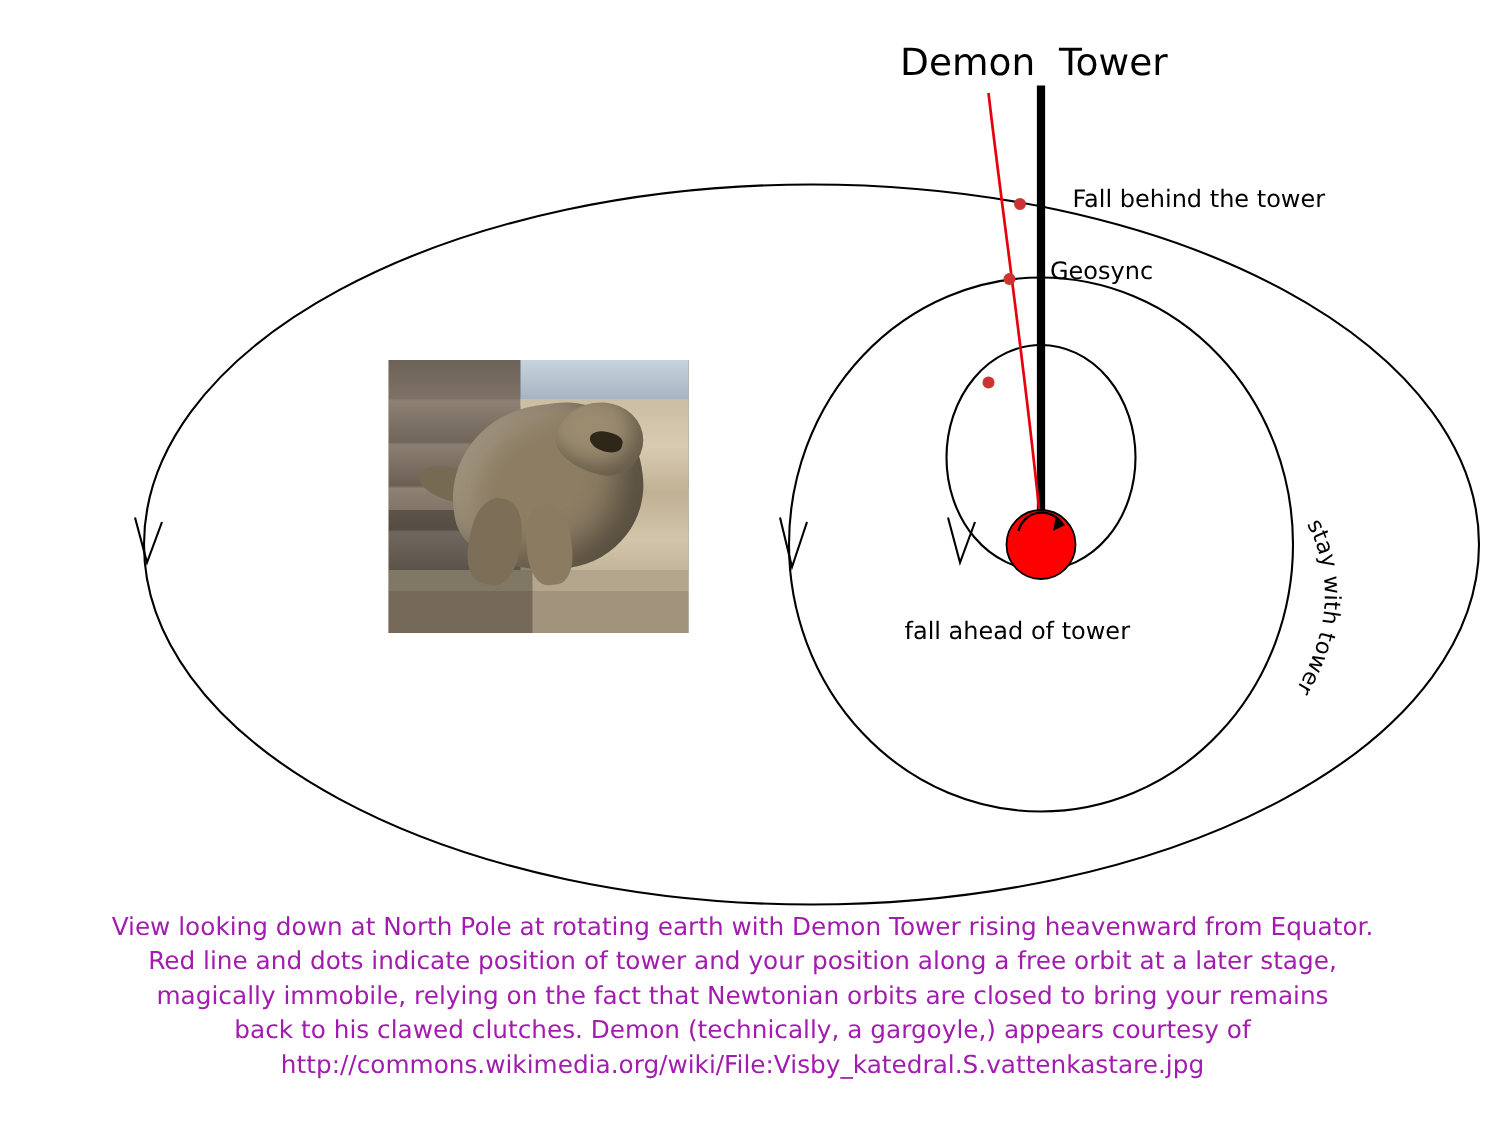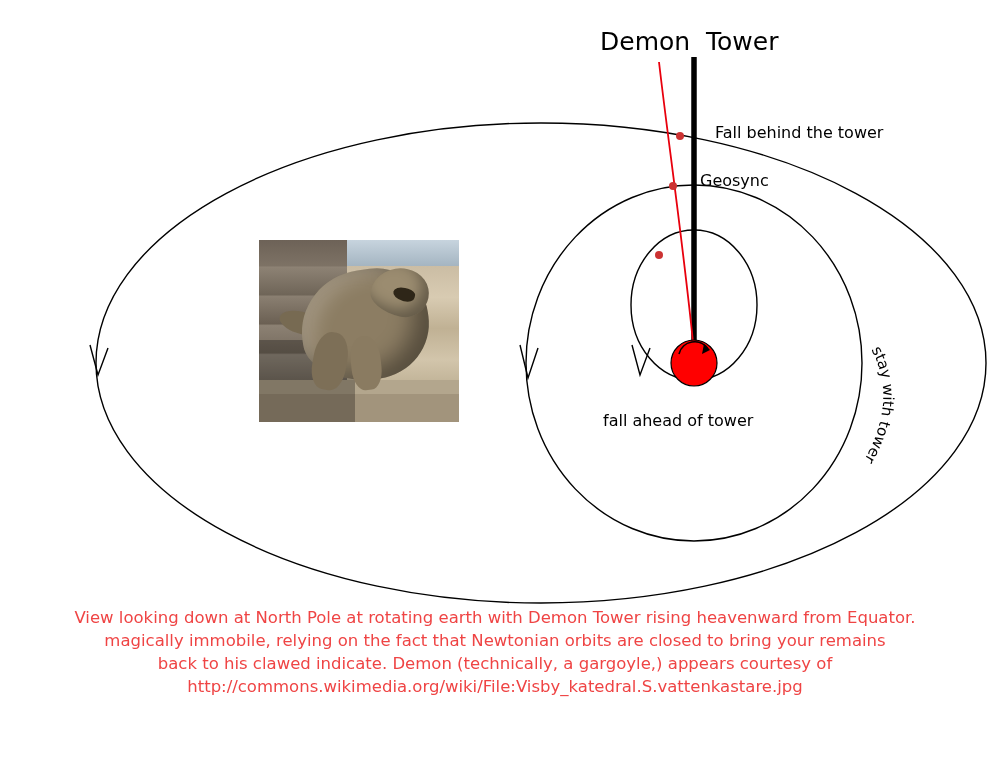--- a/index.html
+++ b/index.html
@@ -42,21 +42,21 @@
     font-size: 15px;
   }
   .caption {
     position: absolute;
     left: 0;
     top: 606px;
     width: 990px;
     text-align: center;
     font-size: 16.5px;
     line-height: 23px;
-    color: #ef4444;
+    color: #a21caf;
   }
   .caption div {
     white-space: nowrap;
   }
   
   .photo {
     position: absolute;
     left: 259px;
     top: 240px;
     width: 200px;
@@ -223,18 +223,19 @@
     <div class="gargoyle-tail"></div>
     <div class="gargoyle-body"></div>
     <div class="gargoyle-leg1"></div>
     <div class="gargoyle-leg2"></div>
     <div class="gargoyle-head"></div>
     <div class="gargoyle-mouth"></div>
   </div>
 
   <div class="caption">
     <div>View looking down at North Pole at rotating earth with Demon Tower rising heavenward from Equator.</div>
+    <div>Red line and dots indicate position of tower and your position along a free orbit at a later stage,</div>
     <div>magically immobile, relying on the fact that Newtonian orbits are closed to bring your remains</div>
-    <div>back to his clawed indicate. Demon (technically, a gargoyle,) appears courtesy of</div>
+    <div>back to his clawed clutches. Demon (technically, a gargoyle,) appears courtesy of</div>
     <div>http://commons.wikimedia.org/wiki/File:Visby_katedral.S.vattenkastare.jpg</div>
   </div>
 
 </div>
 
 </body></html>

